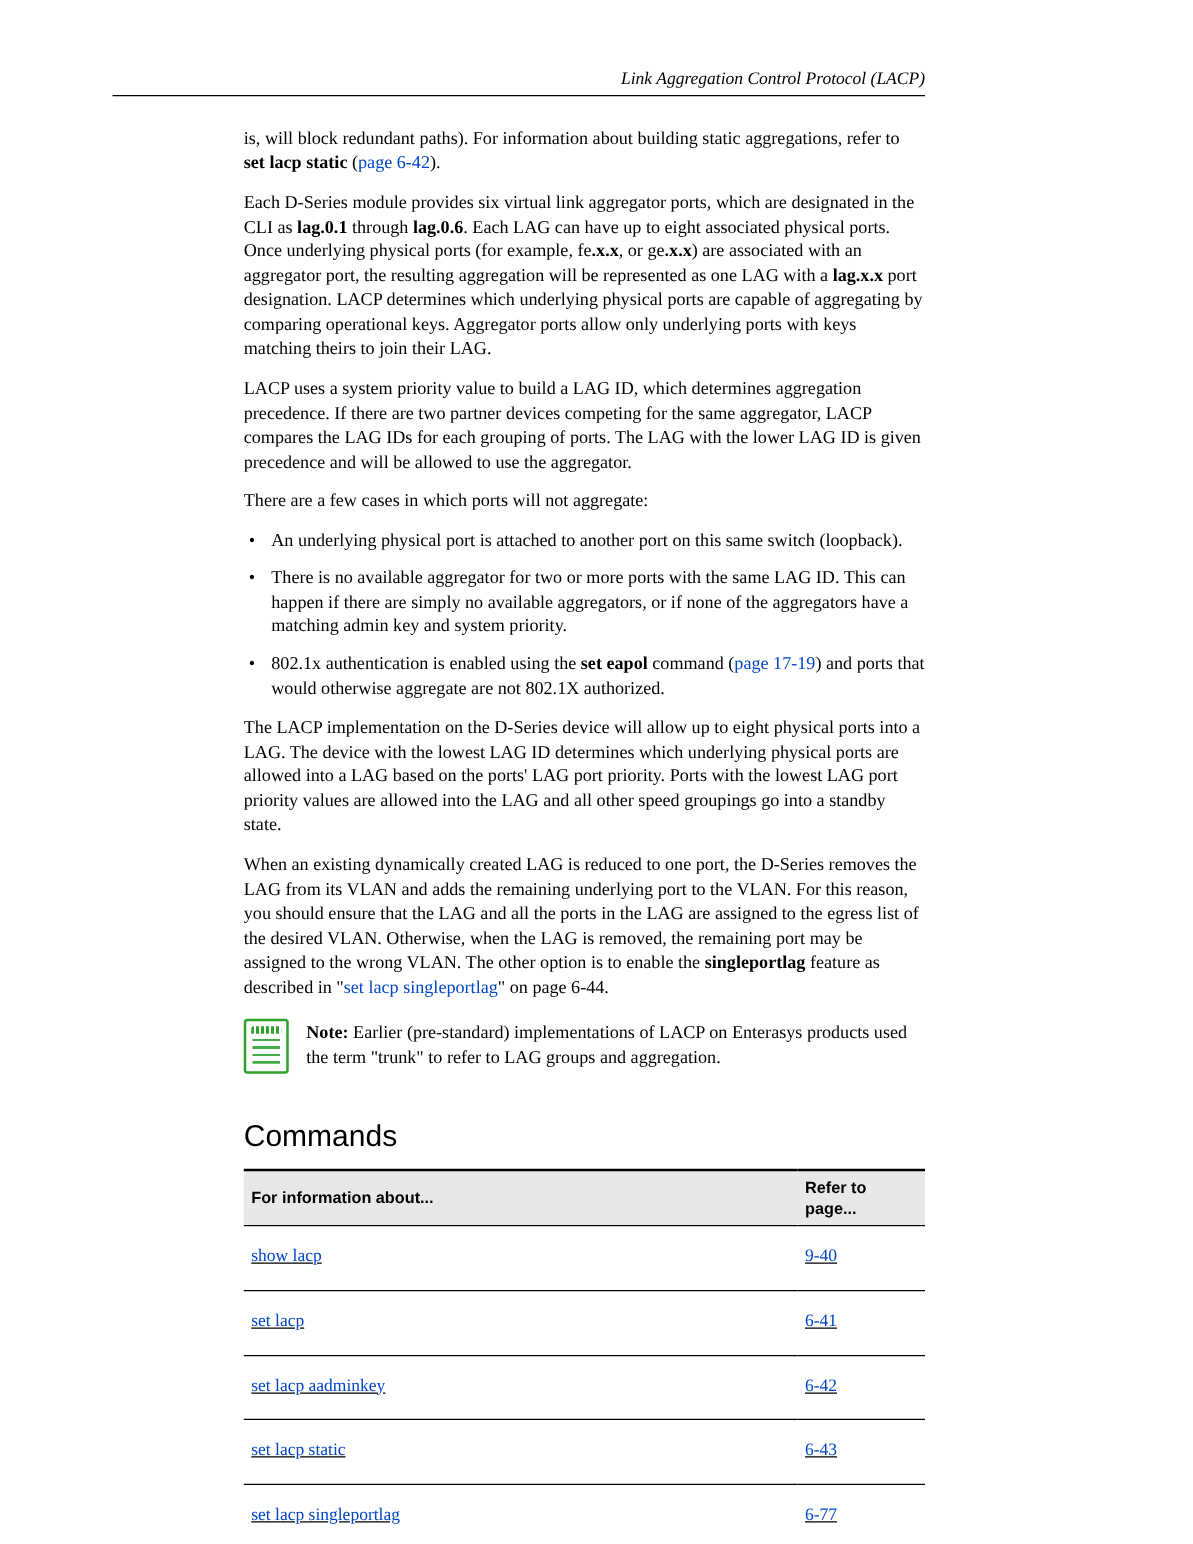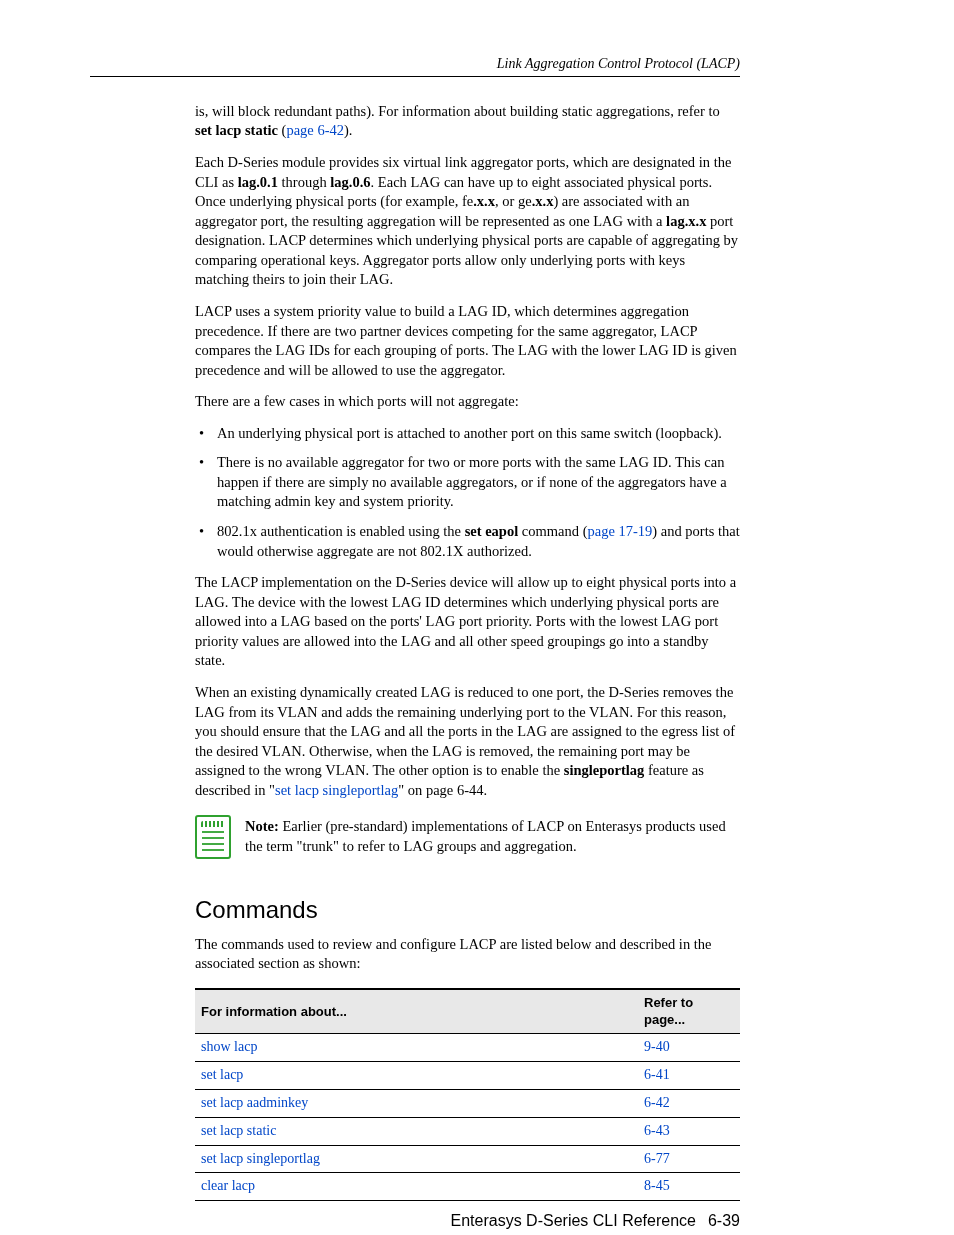--- a/index.html
+++ b/index.html
@@ -98,22 +98,23 @@
     font-weight: bold;
     font-size: 13px;
     text-align: left;
     background: #e8e8e8;
     border-top: 2px solid #000;
     border-bottom: 1px solid #000;
     padding: 4px 6px;
   }
   table.cmd td {
     border-bottom: 1px solid #000;
-    padding: 4px 6px;
+    padding: 16px 6px;
     vertical-align: top;
+    text-decoration: underline;
   }
   table.cmd td.ref { text-align: left; width: 90px; white-space: nowrap; }
   .footer {
     position: absolute;
     bottom: 30px;
     left: 90px; right: 90px;
     font-family: Helvetica, Arial, sans-serif;
     font-size: 16px;
     color: #000;
     display:flex;
@@ -157,21 +158,20 @@
     </p>
 
     <div class="note-row">
       <div class="note-icon"></div>
       <div class="note-text">
         <b>Note:</b><span> Earlier (pre-standard) implementations of LACP on Enterasys products used the term "trunk" to refer to LAG groups and aggregation.</span>
       </div>
     </div>
 
     <h2 class="commands-title">Commands</h2>
-    <p class="commands-intro">The commands used to review and configure LACP are listed below and described in the associated section as shown:</p>
 
     <table class="cmd">
       <thead>
         <tr>
           <th>For information about...</th>
           <th class="ref">Refer to page...</th>
         </tr>
       </thead>
       <tbody>
         <tr>

